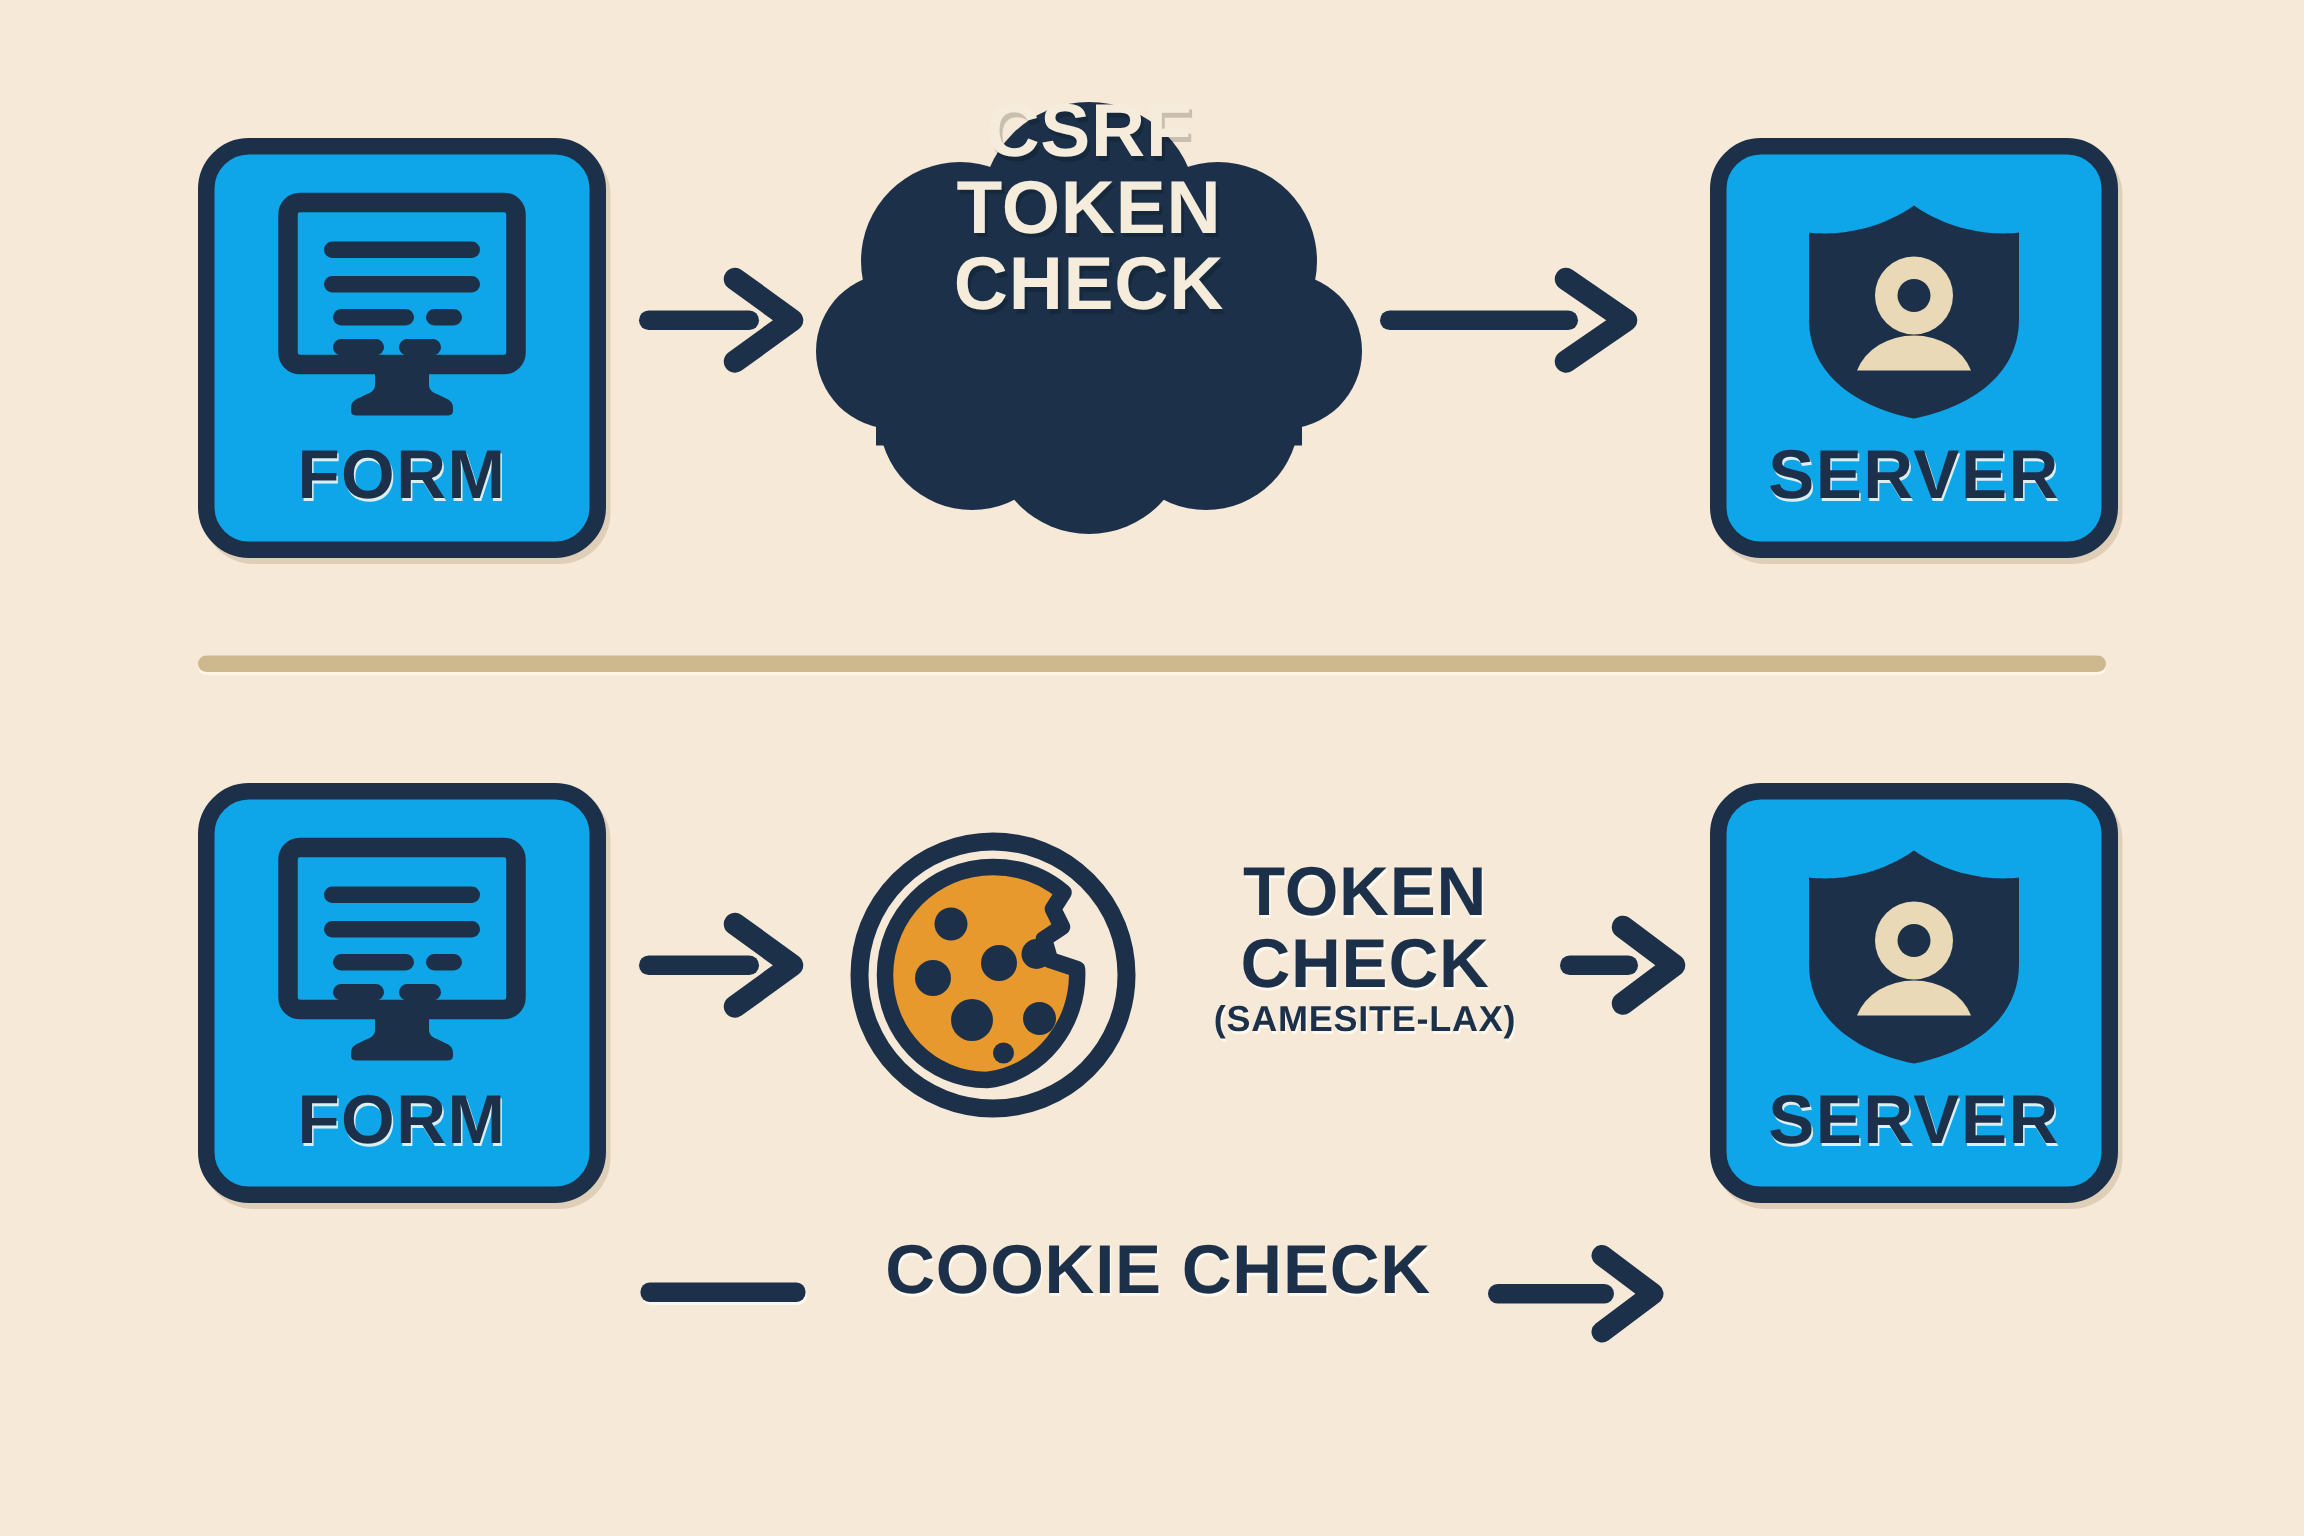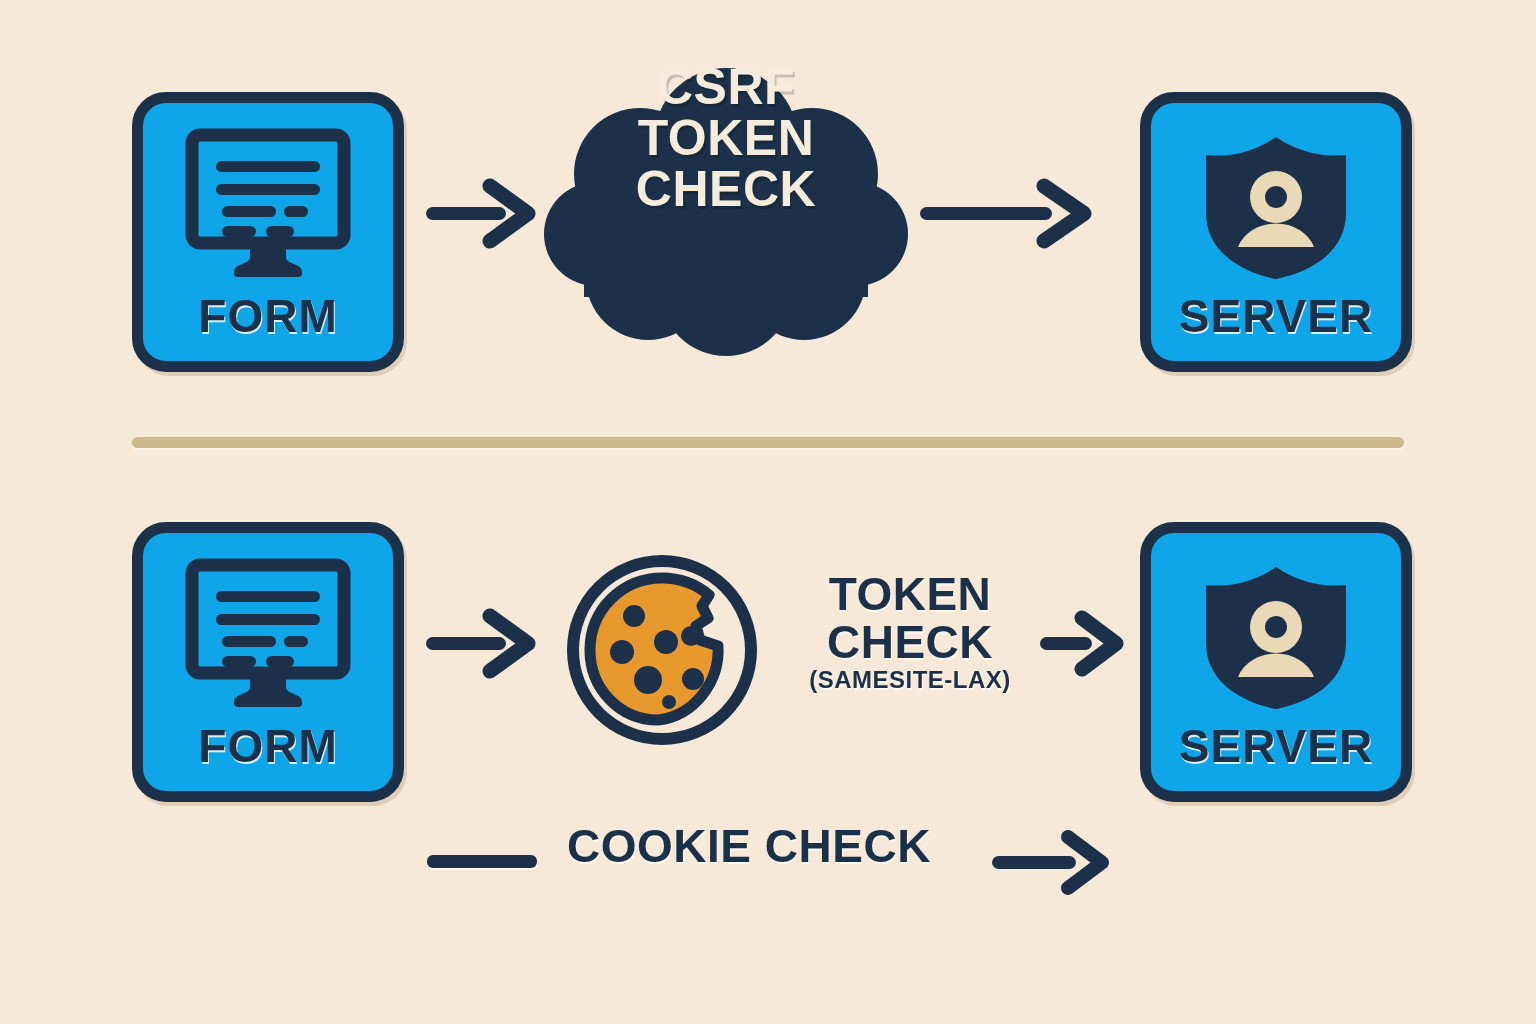--- a/index.html
+++ b/index.html
@@ -230,21 +230,21 @@
       <path d="M90 10 C116 28 144 30 160 28 L160 86 C160 124 126 145 90 152 C54 145 20 124 20 86 L20 28 C36 30 64 28 90 10 Z" fill="#1c3149"></path>
       <circle cx="90" cy="70" r="26" fill="#e9d9b6"></circle>
       <circle cx="90" cy="70" r="11" fill="#1c3149"></circle>
       <path d="M52 120 A40 34 0 0 1 128 120 Z" fill="#e9d9b6"></path>
     </svg>
     <div class="card-label">SERVER</div>
   </div>
 
   <div class="dash" style="left:427px; top:855px; width:110px; height:13px;"></div>
 
-  <div class="label-block" style="left:529px; top:822px; width:440px;">
+  <div class="label-block" style="left:552px; top:822px; width:440px;">
     <div class="lbl-big">COOKIE CHECK</div>
   </div>
 
   <svg class="arrow" style="left:990px; top:827px;" width="124" height="72" viewBox="0 0 124 72">
     <rect x="2" y="29" width="84" height="13" rx="6.5" fill="#1c3149"></rect>
     <path d="M78 10 L112 35.5 L78 61" fill="none" stroke="#1c3149" stroke-width="14" stroke-linecap="round" stroke-linejoin="round"></path>
   </svg>
 
 </div>
 

